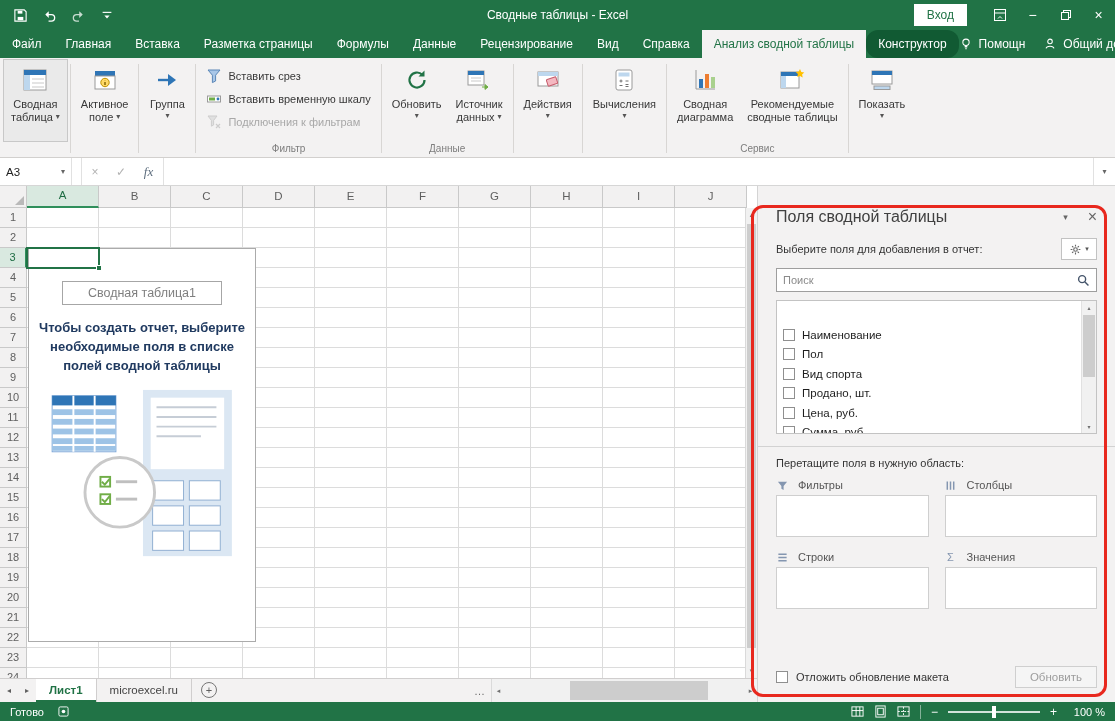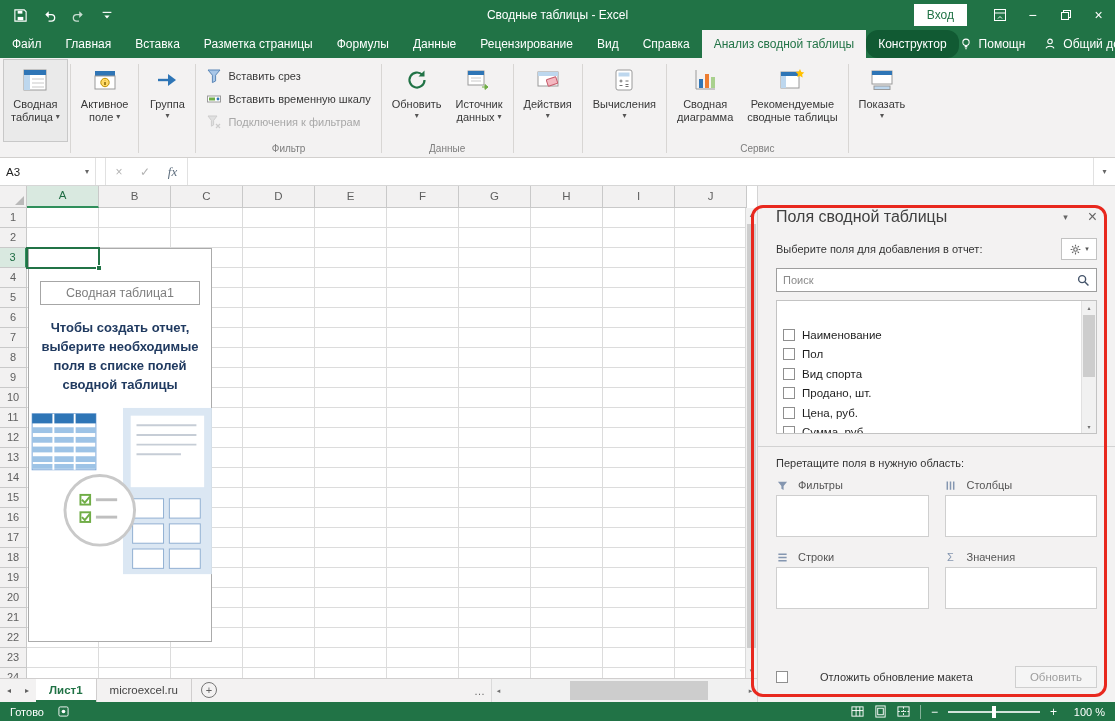--- a/index.html
+++ b/index.html
@@ -35,21 +35,21 @@
   .bigbtn .bicon { height:30px; display:flex; align-items:center; margin-bottom:3px; }
   .bigbtn.pressed { background:#eaeaea; outline:1px solid #c8c8c8; }
   .lbl2 { display:flex; align-items:center; gap:3px; justify-content:center; }
   .arrow { font-size:8px; color:#555; line-height:10px; }
   .smallbtn { display:flex; align-items:center; gap:6px; height:23px; padding:0 7px; font-size:11px; color:#383838; white-space:nowrap; }
   .smallbtn.disabled { color:#a8a8a8; }
   .sicon { width:16px; height:16px; flex:none; }
 
   
   #formulabar { position:absolute; left:0; top:158px; width:1115px; height:28px; background:#fff; border-bottom:1px solid #d6d6d6; display:flex; align-items:stretch; }
-  .namebox { width:96px; display:flex; align-items:center; padding:0 6px; font-size:11.5px; color:#222; border-right:1px solid #e1e1e1; }
+  .namebox { width:72px; display:flex; align-items:center; padding:0 6px; font-size:11.5px; color:#222; border-right:1px solid #e1e1e1; }
   .namebox .nbtext { flex:1; }
   .nb-arrow { font-size:8px; color:#666; }
   .fb-grip { width:10px; border-right:1px solid #e1e1e1; }
   .fb-btn { width:26px; display:flex; align-items:center; justify-content:center; color:#b3b3b3; font-size:12px; }
   .fb-fx { width:30px; display:flex; align-items:center; justify-content:center; color:#5f6f7f; font-size:13px; font-family:"Liberation Serif", serif; font-style:italic; border-right:1px solid #e1e1e1; }
   .fb-input { flex:1; background:#fff; }
   .fb-expand { width:22px; display:flex; align-items:center; justify-content:center; font-size:8px; color:#666; border-left:1px solid #e1e1e1; }
 
   
   #main { position:absolute; left:0; top:186px; width:1115px; height:516px; background:#fff; }
@@ -59,21 +59,21 @@
   .corner::after { content:""; position:absolute; right:2px; bottom:2px; border-left:9px solid transparent; border-bottom:9px solid #b9b9b9; }
   .colhdrs { display:flex; }
   .colh { width:72px; height:22px; flex:none; background:var(--header_bg,#f2f1f1); border-right:1px solid #c9c9c9; border-bottom:1px solid #c9c9c9; color:#5f5f5f; font-size:11.5px; text-align:center; line-height:21px; }
   .colh.sel { background:var(--header_sel,#d9e9e0); color:#1e6c43; border-bottom:2px solid #2f8f5b; line-height:19px; }
   #grid-rows { height:470px; overflow:hidden; }
   .grow { display:flex; height:20px; }
   .rowh { width:27px; flex:none; background:var(--header_bg,#f2f1f1); border-right:1px solid #c9c9c9; border-bottom:1px solid #c9c9c9; color:#5f5f5f; font-size:11px; text-align:center; line-height:19px; }
   .rowh.sel { background:var(--header_sel,#d9e9e0); color:#1e6c43; border-right:2px solid #2f8f5b; }
   .cell { width:72px; flex:none; background:#fff; border-right:1px solid var(--gridline,#dcdcdc); border-bottom:1px solid var(--gridline,#dcdcdc); }
 
-  #placeholder { position:absolute; left:28px; top:62px; width:184px; height:394px; background:#fff; border:1px solid #ababab; z-index:5; text-align:center; }
+  #placeholder { position:absolute; left:28px; top:62px; width:228px; height:394px; background:#fff; border:1px solid #ababab; z-index:5; text-align:center; }
   .ph-title { margin:32px auto 0; width:160px; border:1px solid #a6a6a6; color:#7f7f7f; font-size:12.5px; padding:4px 0; }
   .ph-text { margin:14px 10px 0; font-size:13px; font-weight:bold; color:#203a60; line-height:1.45; }
   .ph-art { margin:12px auto 0; }
 
   #selection { position:absolute; left:26px; top:61px; width:74px; height:22px; border:2px solid var(--accent,#217346); z-index:6; }
   .fillhandle { position:absolute; right:-4px; bottom:-4px; width:6px; height:6px; background:var(--accent,#217346); border:1px solid #fff; display:block; }
 
   #vscroll { position:absolute; left:745px; top:22px; width:12px; height:470px; background:#f1f1f1; border-left:1px solid #dadada; display:flex; flex-direction:column; z-index:7; }
   .vs-btn { height:14px; display:flex; align-items:center; justify-content:center; font-size:7px; color:#707070; }
   .vs-track { flex:1; position:relative; }
@@ -112,21 +112,21 @@
   .p-list-scroll { width:15px; background:#f1f1f1; border-left:1px solid #e1e1e1; display:flex; flex-direction:column; }
   .pls-btn { height:13px; display:flex; align-items:center; justify-content:center; font-size:6px; color:#707070; }
   .pls-track { flex:1; position:relative; }
   .pls-thumb { position:absolute; left:1px; right:1px; top:1px; height:62px; background:#cdcdcd; }
   .p-sep { margin:12px 0 0; border-top:1px solid #d2d2d2; }
   .p-drag { margin:10px 18px 4px; font-size:11px; color:#333; }
   .p-areas { margin:2px 18px 0; display:grid; grid-template-columns:1fr 1fr; column-gap:16px; row-gap:10px; }
   .area-head { display:flex; align-items:center; gap:10px; height:20px; font-size:11px; color:#555; }
   .area-head .ai { width:12px; height:12px; display:flex; align-items:center; justify-content:center; color:#8496b0; font-size:11px; }
   .dropzone { height:42px; background:#fff; border:1px solid #cfcfcf; }
-  .p-footer { margin-top:auto; display:flex; align-items:center; padding:8px 18px 14px;gap:24px; }
+  .p-footer { margin-top:auto; display:flex; align-items:center; padding:8px 18px 14px; }
   .p-footer .fcheck { margin-right:8px; }
   .defer-lbl { flex:1; font-size:11px; color:#333; }
   .updbtn { border:1px solid #cfcfcf; background:#f5f5f5; color:#9d9d9d; font-size:11.5px; padding:4px 14px; }
 
   
   #statusbar { position:absolute; left:0; top:702px; width:1115px; height:19px; background:var(--accent,#217346); color:#fff; display:flex; align-items:center; font-size:11px; padding:0 10px; }
   .sb-ready { margin-right:14px; }
   .sb-right { margin-left:auto; display:flex; align-items:center; gap:10px; }
   .sb-div { width:1px; height:14px; background:rgba(255,255,255,.45); }
   .zoomtrack { width:92px; height:2px; background:rgba(255,255,255,.8); position:relative; }

